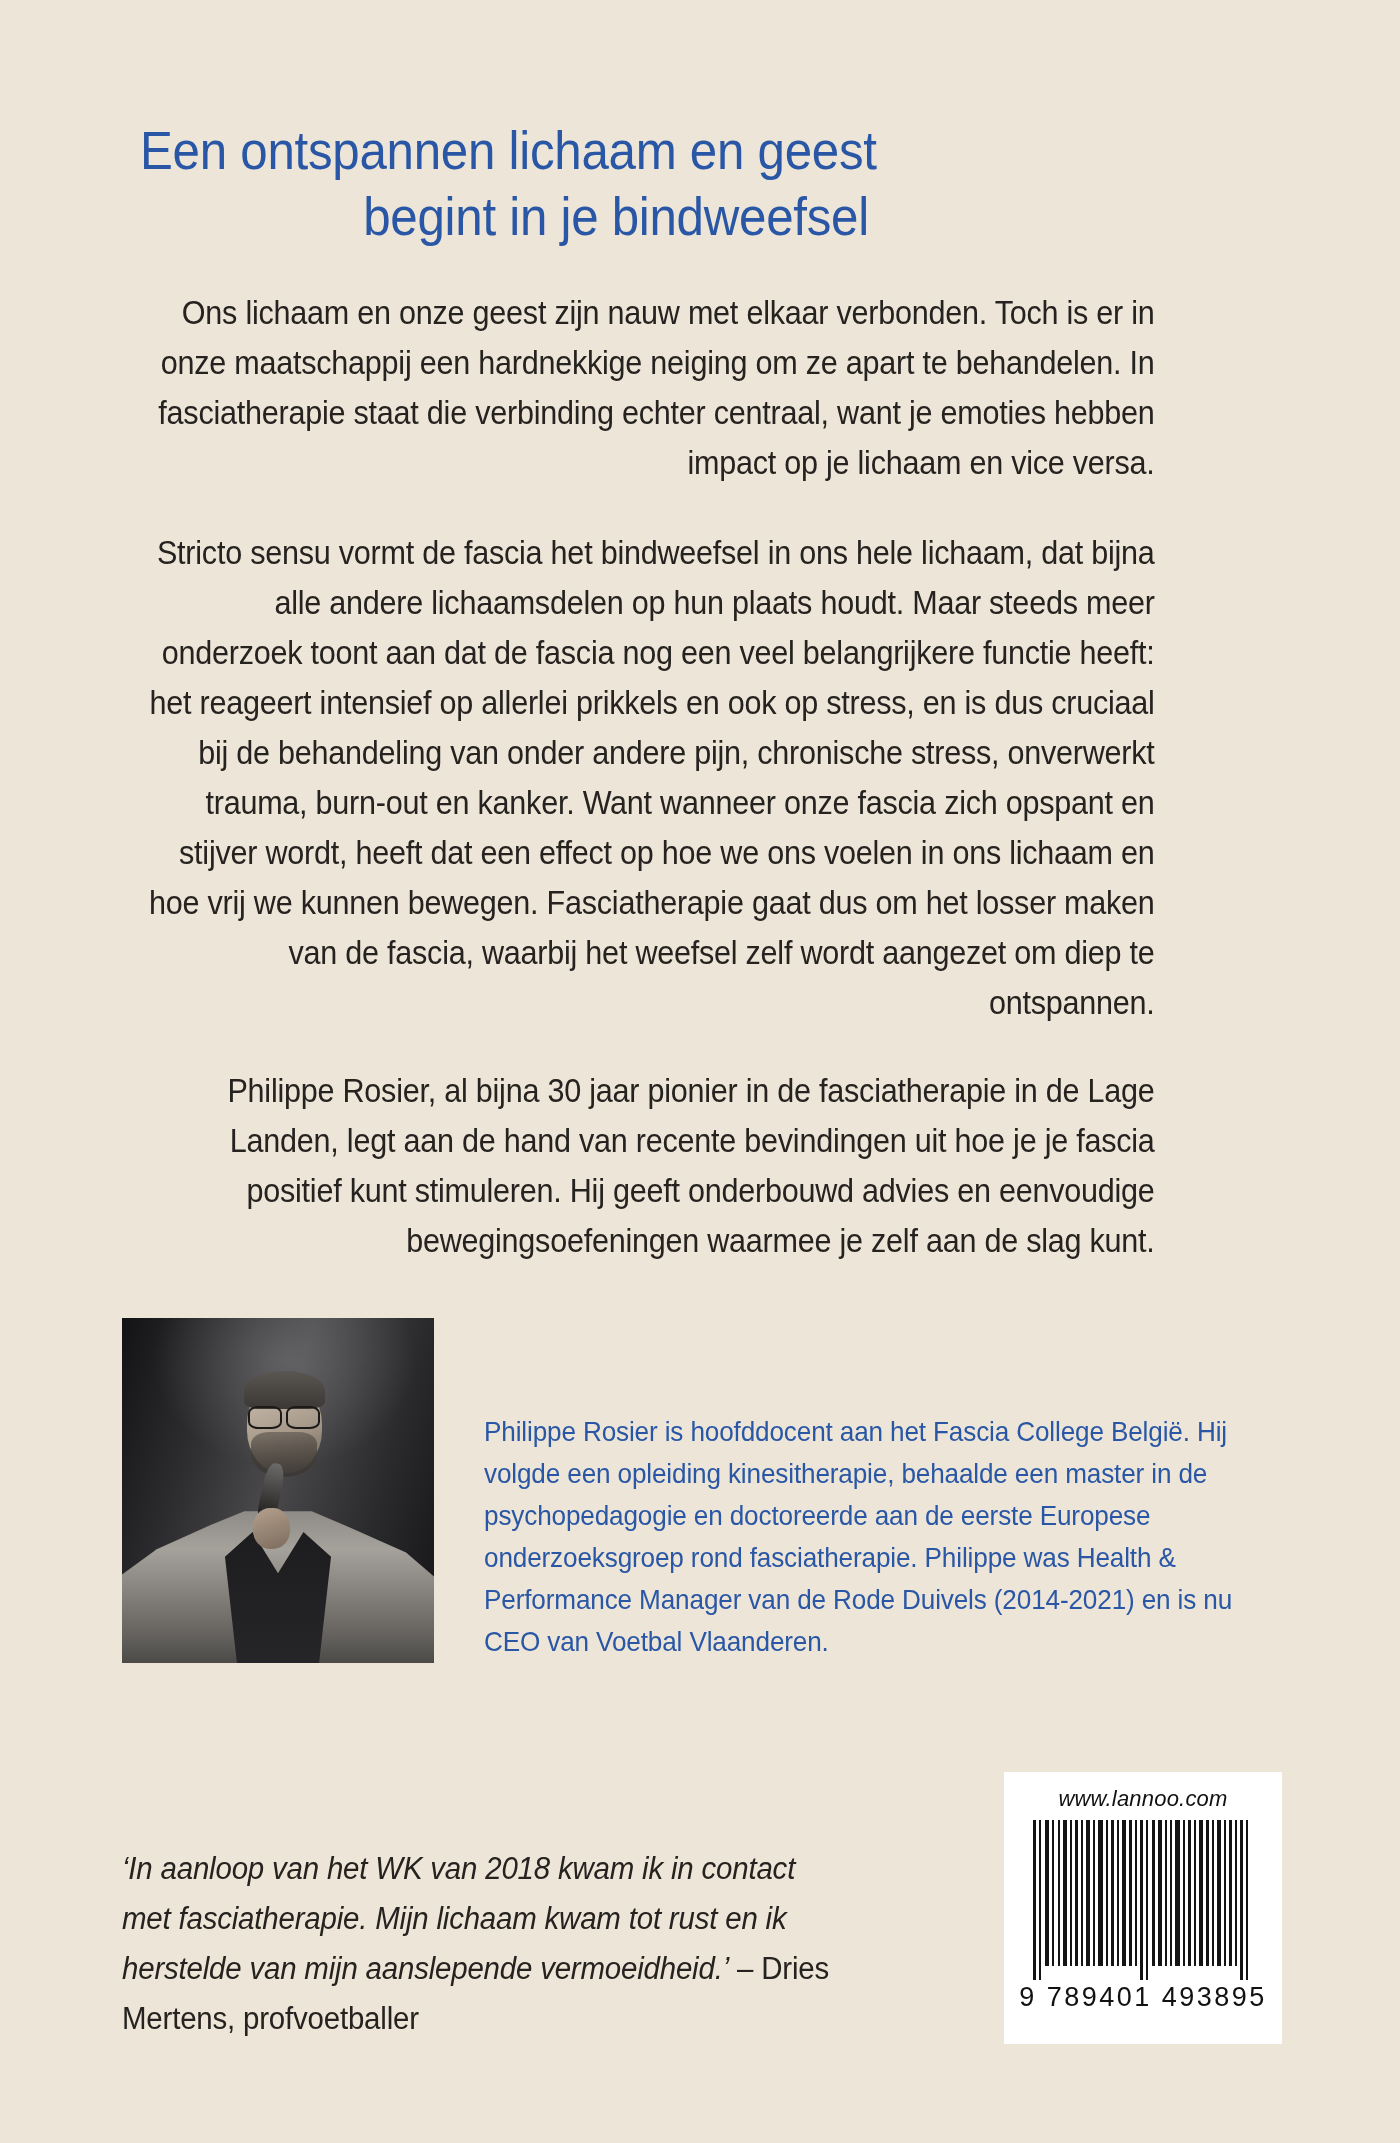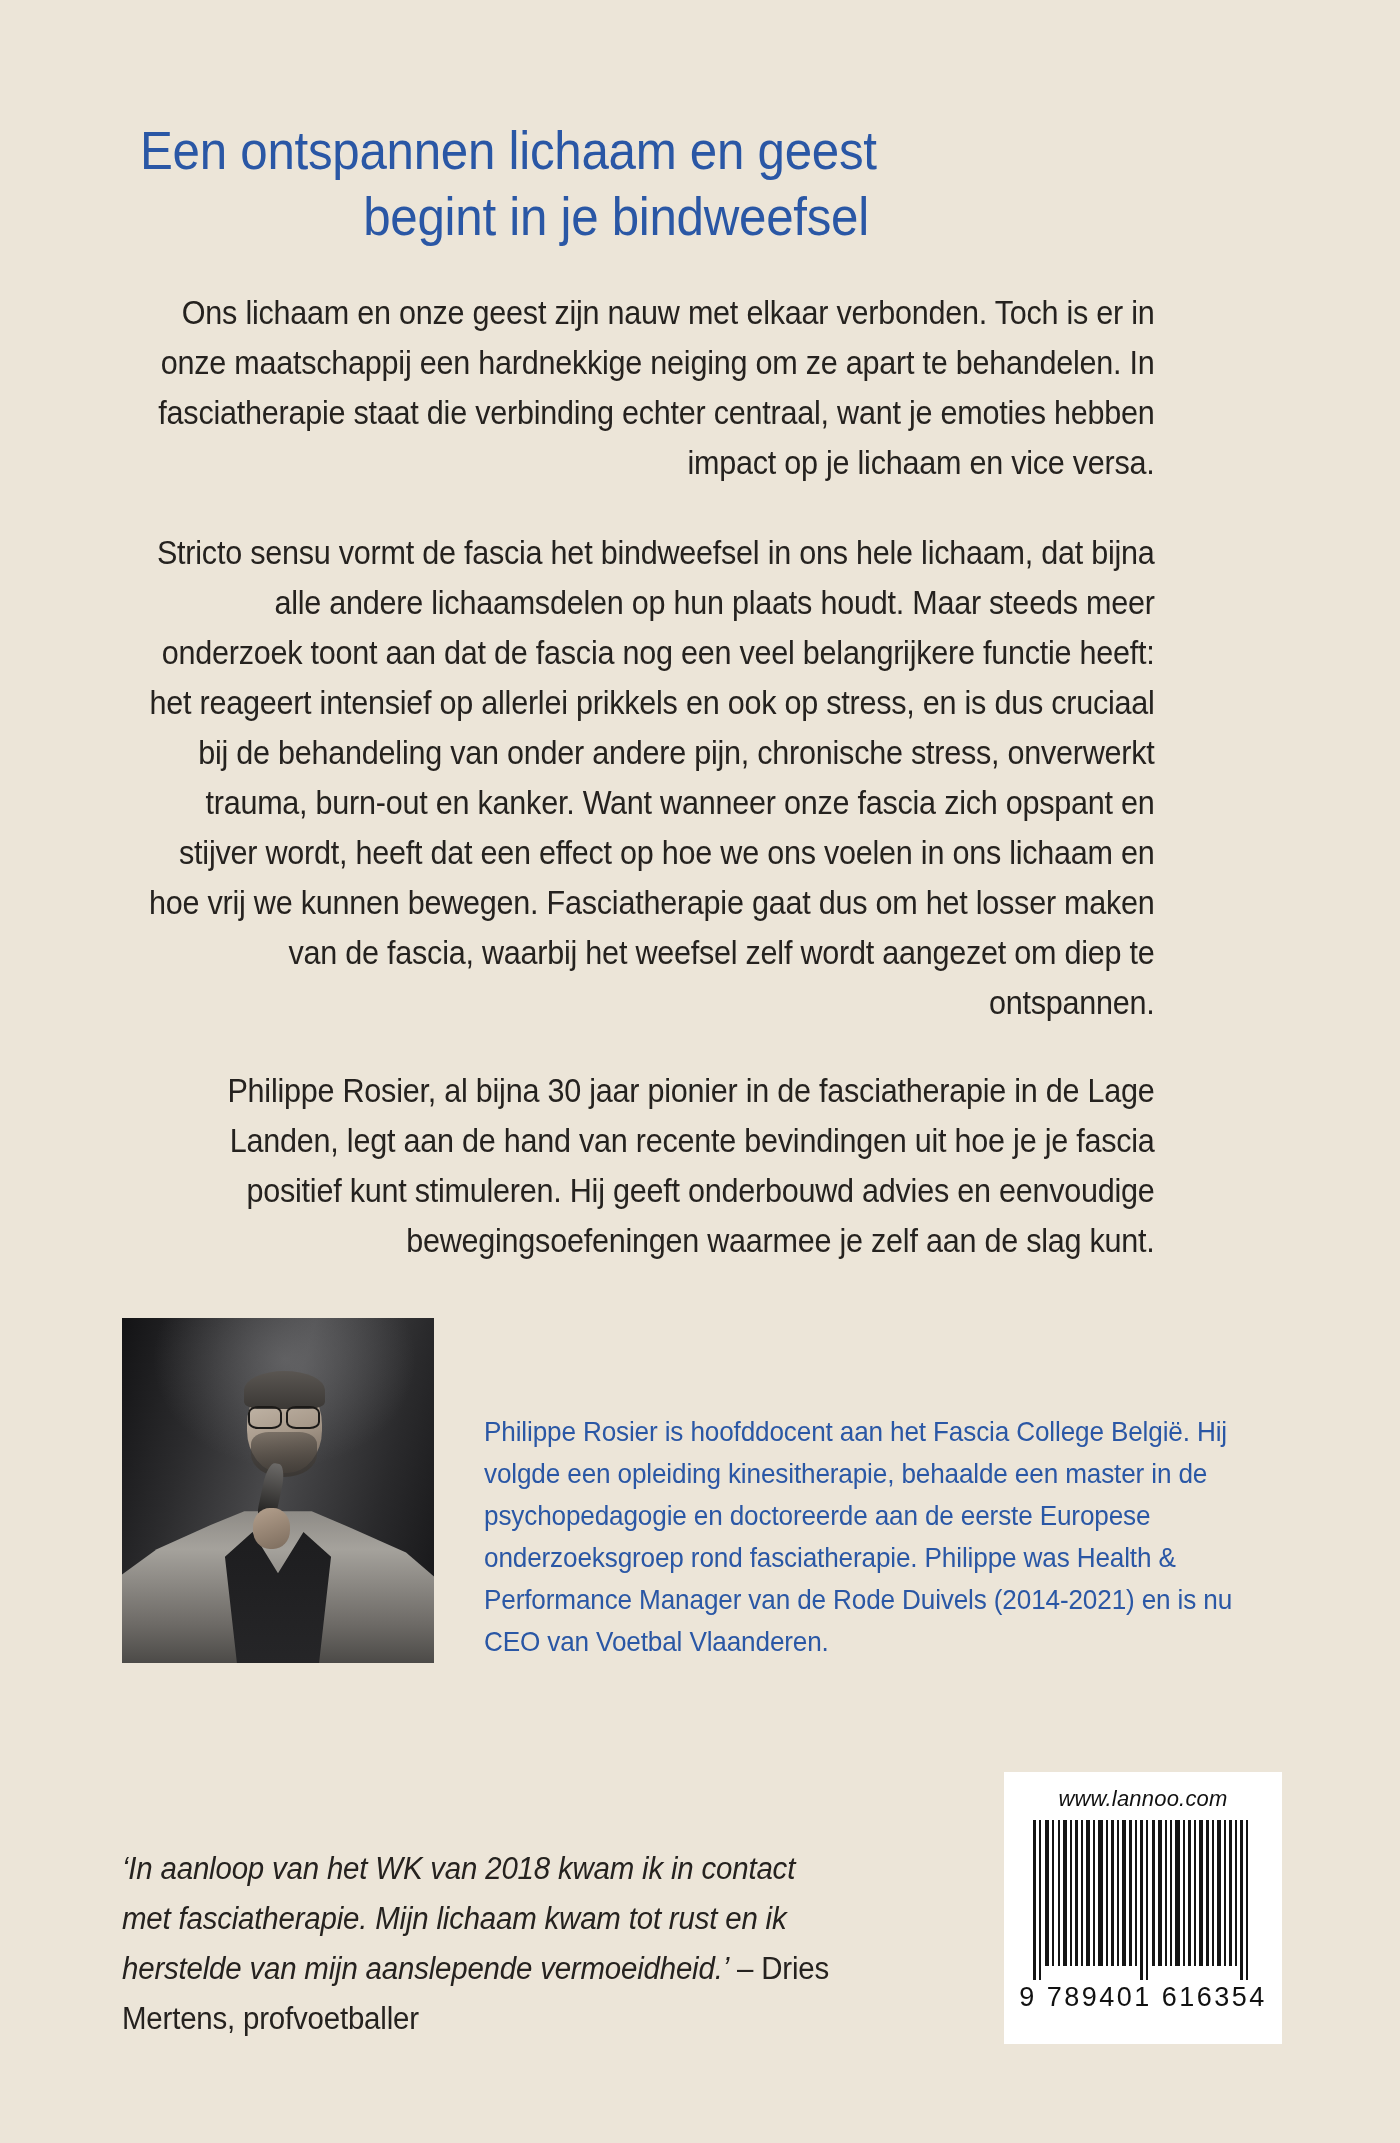--- a/index.html
+++ b/index.html
@@ -331,17 +331,17 @@
             <rect x="182" y="0" width="2" height="146"></rect>
             <rect x="187" y="0" width="4" height="146"></rect>
             <rect x="194" y="0" width="2" height="146"></rect>
             <rect x="199" y="0" width="3" height="146"></rect>
             <rect x="205" y="0" width="2" height="146"></rect>
             <rect x="210" y="0" width="3" height="160"></rect>
             <rect x="216" y="0" width="2" height="160"></rect>
           </g>
         </svg>
       </div>
-      <div class="barcode-digits">9 789401 616354</div>
+      <div class="barcode-digits">9 789401 493895</div>
     </div>
   </div>
 
 </div>
 
 </body></html>

